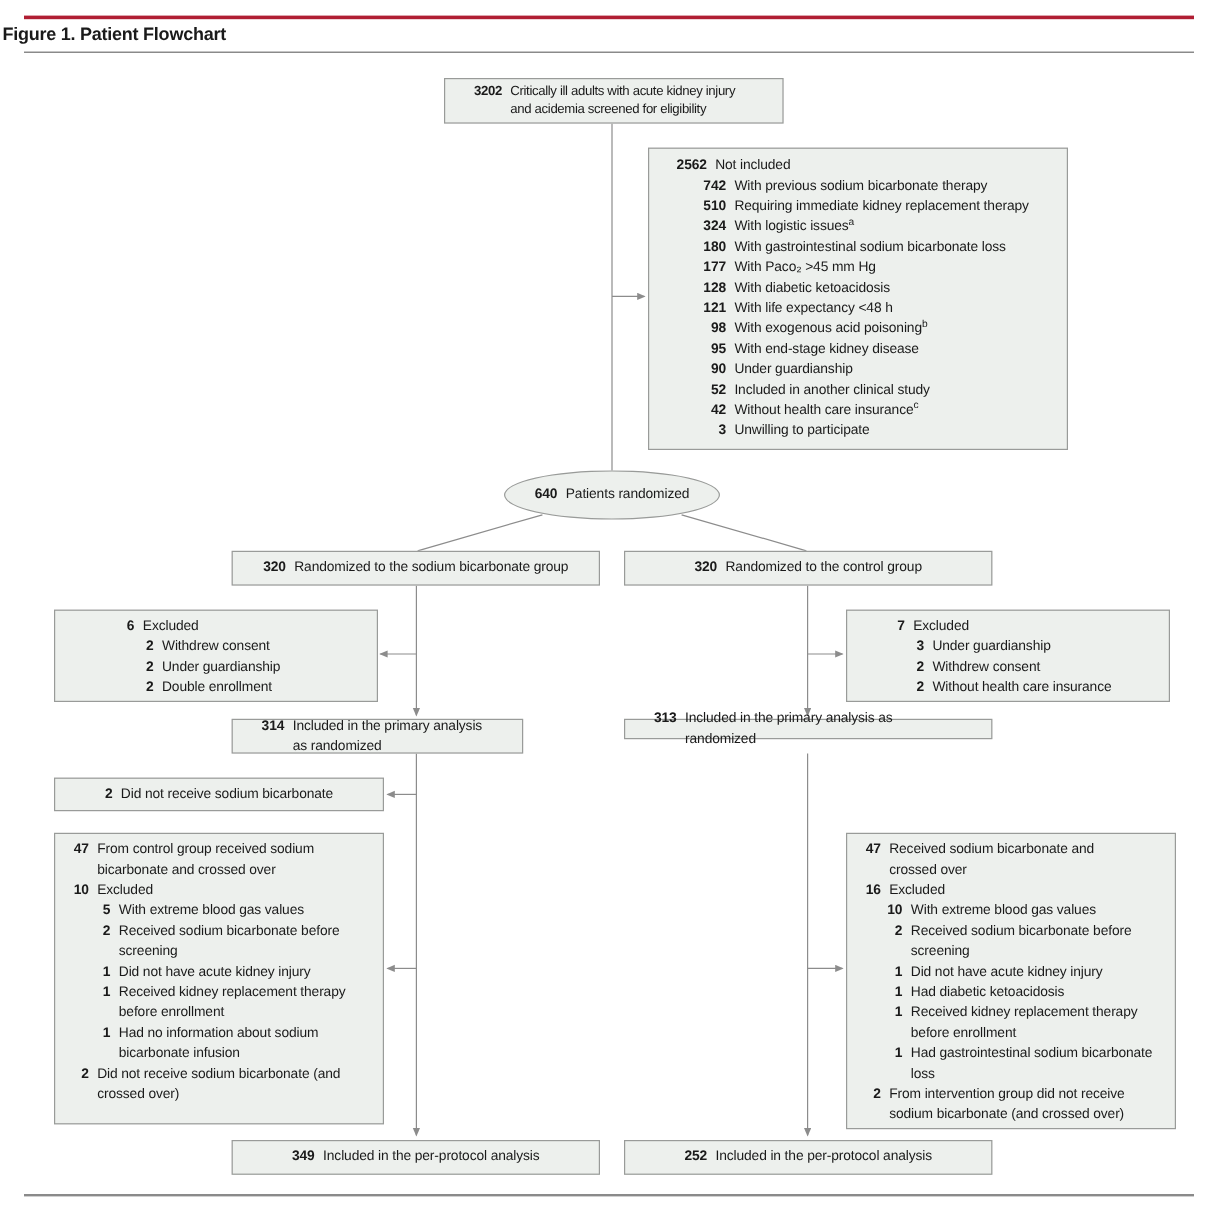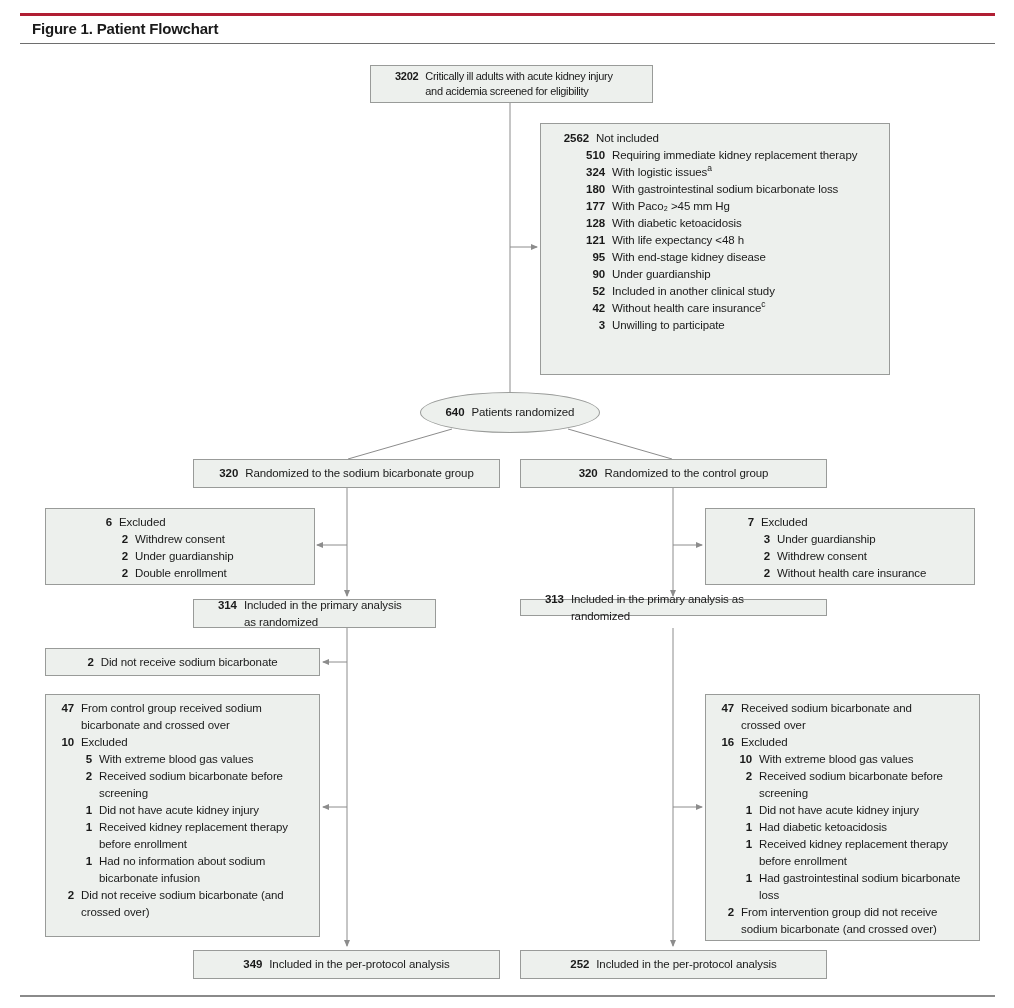--- a/index.html
+++ b/index.html
@@ -1,21 +1,21 @@
 <!DOCTYPE html>
 <html style="--accent-red: #b01e33; --box-fill: #edf0ed; --box-border: #999b99; --line-gray: #8c8c8c;"><head>
 <meta charset="utf-8">
 <style>
   html,body{margin:0;padding:0;background:#fff;}
   #canvas{
     position:relative;width:1014px;height:1008px;background:#fff;
     font-family:"Liberation Sans",sans-serif;color:#1a1a1a;overflow:hidden;
   }
   .rule-red{position:absolute;left:20px;top:13px;width:975px;height:3px;background:var(--accent-red);}
-  .fig-title{position:absolute;left:32px;top:20px;font-size:15px;font-weight:bold;letter-spacing:-0.2px;}
+  .fig-title{position:absolute;left:2px;top:20px;font-size:15px;font-weight:bold;letter-spacing:-0.2px;}
   .rule-gray{position:absolute;left:20px;top:43px;width:975px;height:1px;background:#6e6e6e;}
   .rule-bottom{position:absolute;left:20px;top:995px;width:975px;height:2px;background:#8a8a8a;}
 
   svg.connectors{position:absolute;left:0;top:0;z-index:0;}
   svg.connectors line{stroke:var(--line-gray);stroke-width:1;}
   #arr path{fill:var(--line-gray);}
 
   .node{
     position:absolute;z-index:1;box-sizing:border-box;
     background:var(--box-fill);border:1px solid var(--box-border);
@@ -92,20 +92,24 @@
         <span class="num">3202</span>
         <span class="txt">Critically ill adults with acute kidney injury and acidemia screened for eligibility</span>
       </div>
     </div>
   <div class="node" id="box-not-included">
       <div class="row ind0">
         <span class="num">2562</span>
         <span class="txt">Not included</span>
       </div>
       <div class="row ind1">
+        <span class="num">742</span>
+        <span class="txt">With previous sodium bicarbonate therapy</span>
+      </div>
+      <div class="row ind1">
         <span class="num">510</span>
         <span class="txt">Requiring immediate kidney replacement therapy</span>
       </div>
       <div class="row ind1">
         <span class="num">324</span>
         <span class="txt">With logistic issues<sup>a</sup></span>
       </div>
       <div class="row ind1">
         <span class="num">180</span>
         <span class="txt">With gastrointestinal sodium bicarbonate loss</span>
@@ -116,20 +120,24 @@
       </div>
       <div class="row ind1">
         <span class="num">128</span>
         <span class="txt">With diabetic ketoacidosis</span>
       </div>
       <div class="row ind1">
         <span class="num">121</span>
         <span class="txt">With life expectancy &lt;48 h</span>
       </div>
       <div class="row ind1">
+        <span class="num">98</span>
+        <span class="txt">With exogenous acid poisoning<sup>b</sup></span>
+      </div>
+      <div class="row ind1">
         <span class="num">95</span>
         <span class="txt">With end-stage kidney disease</span>
       </div>
       <div class="row ind1">
         <span class="num">90</span>
         <span class="txt">Under guardianship</span>
       </div>
       <div class="row ind1">
         <span class="num">52</span>
         <span class="txt">Included in another clinical study</span>

